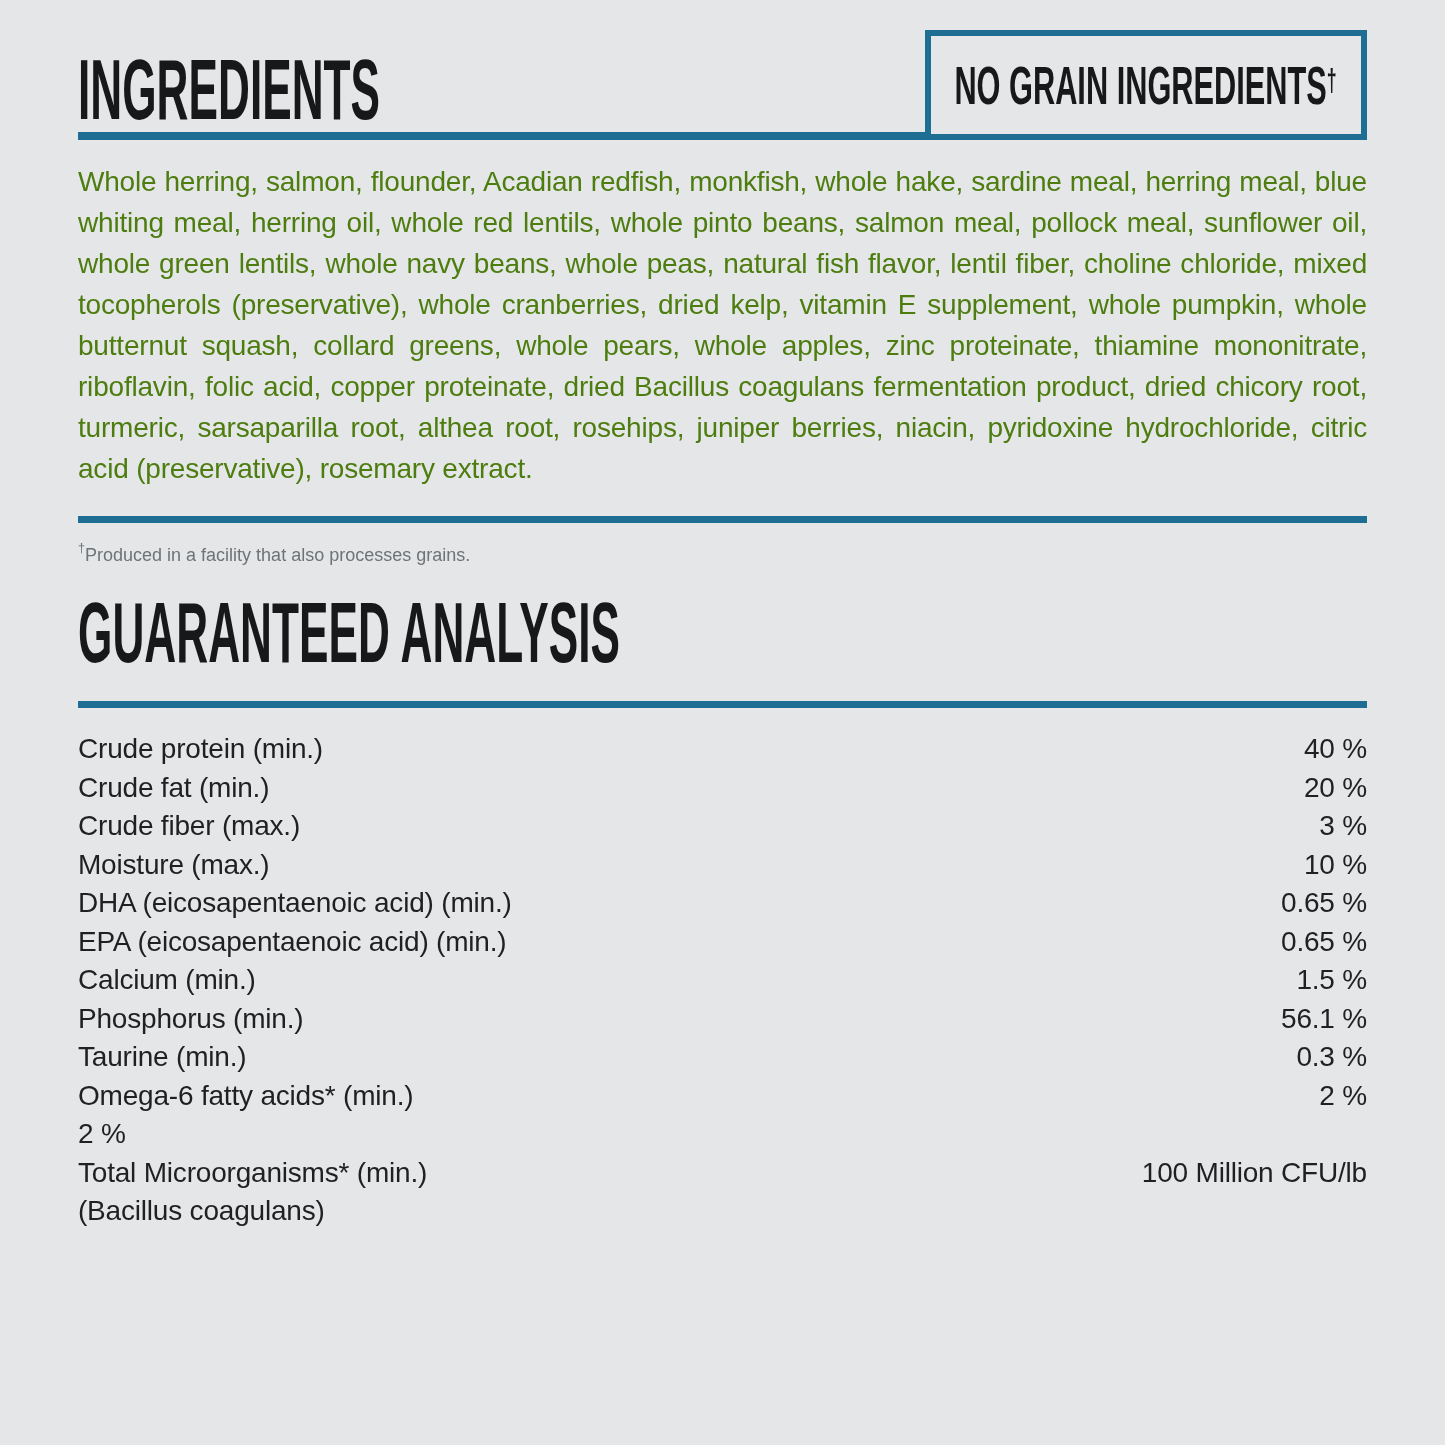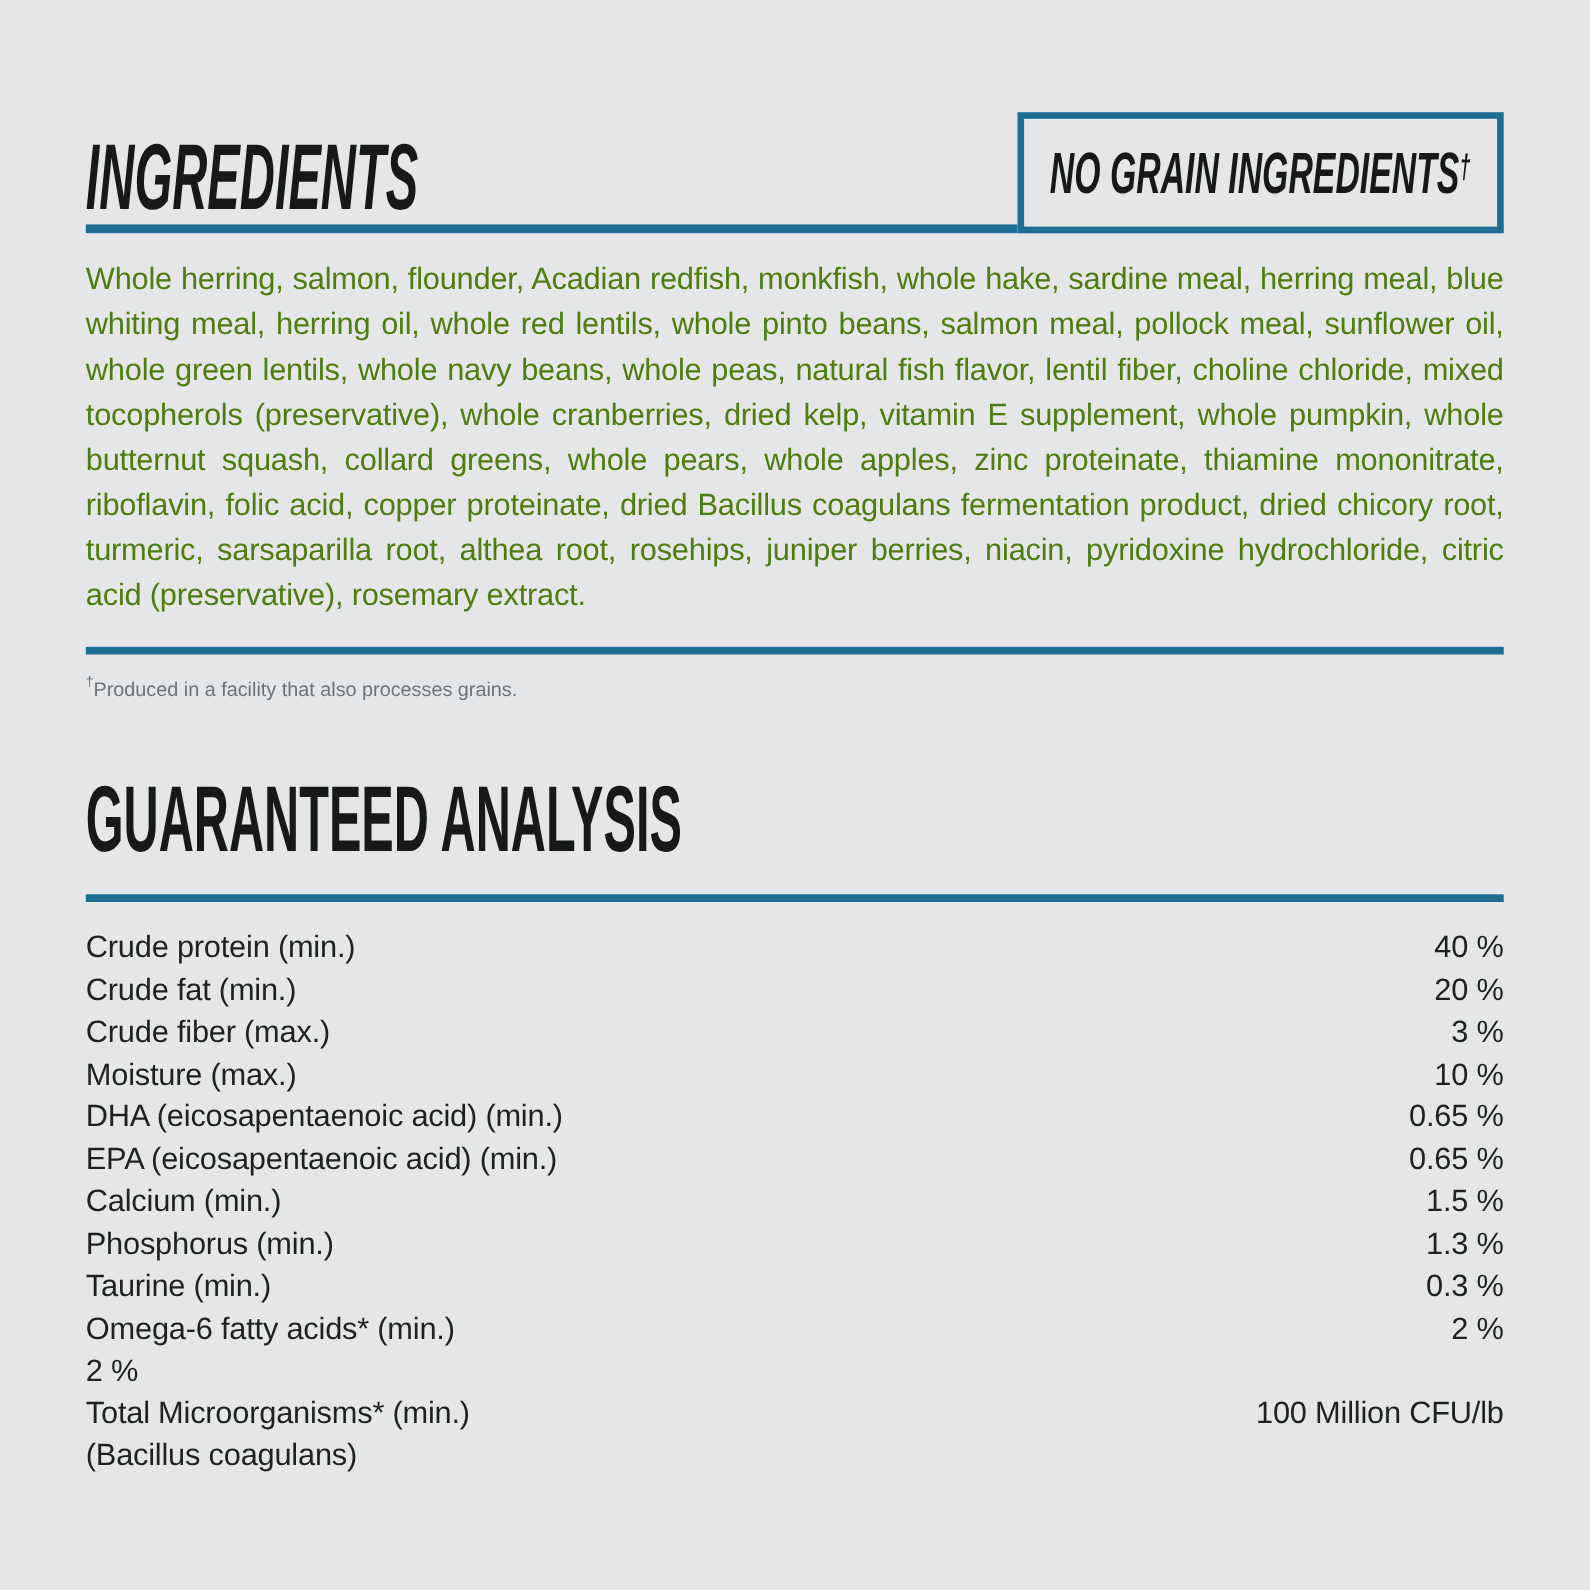--- a/index.html
+++ b/index.html
@@ -10,22 +10,21 @@
     height: 1445px;
     background: #e4e6e7;
     font-family: "Liberation Sans", sans-serif;
     color: #1b1d1e;
     padding: 0 78px;
     overflow: hidden;
   }
   
   .ing-header {
     position: relative;
-    height: 212px;
-    font-style: italic;
+    height: 140px;
   }
   .condensed {
     display: inline-block;
     font-weight: 700;
     white-space: nowrap;
     letter-spacing: 0;
     color: #161819;
   }
   .title-lg {
     font-size: 85px;
@@ -85,21 +84,21 @@
     font-size: 18px;
     line-height: 30px;
     color: #6e7377;
   }
   .dagger-sm {
     font-size: 70%;
     vertical-align: 30%;
     color: #6e7377;
   }
   
-  .ga-title-wrap { margin-top: 60px; height: 86px; display: flex; align-items: center; }
+  .ga-title-wrap { margin-top: 20px; height: 86px; display: flex; align-items: flex-start; }
   .rule.mt-ga { margin-top: 25px; }
   .ga-table {
     margin-top: 22px;
     font-size: 28px;
     letter-spacing: -0.2px;
   }
   .ga-row {
     display: flex;
     justify-content: space-between;
     align-items: baseline;
@@ -160,21 +159,21 @@
       <div class="ga-row">
         <span class="ga-label">EPA (eicosapentaenoic acid) (min.)</span>
         <span class="ga-value">0.65 %</span>
       </div>
       <div class="ga-row">
         <span class="ga-label">Calcium (min.)</span>
         <span class="ga-value">1.5 %</span>
       </div>
       <div class="ga-row">
         <span class="ga-label">Phosphorus (min.)</span>
-        <span class="ga-value">1.3 %</span>
+        <span class="ga-value">56.1 %</span>
       </div>
       <div class="ga-row">
         <span class="ga-label">Taurine (min.)</span>
         <span class="ga-value">0.3 %</span>
       </div>
       <div class="ga-row">
         <span class="ga-label">Omega-6 fatty acids* (min.)</span>
         <span class="ga-value">2 %</span>
       </div>
       <div class="ga-row">

